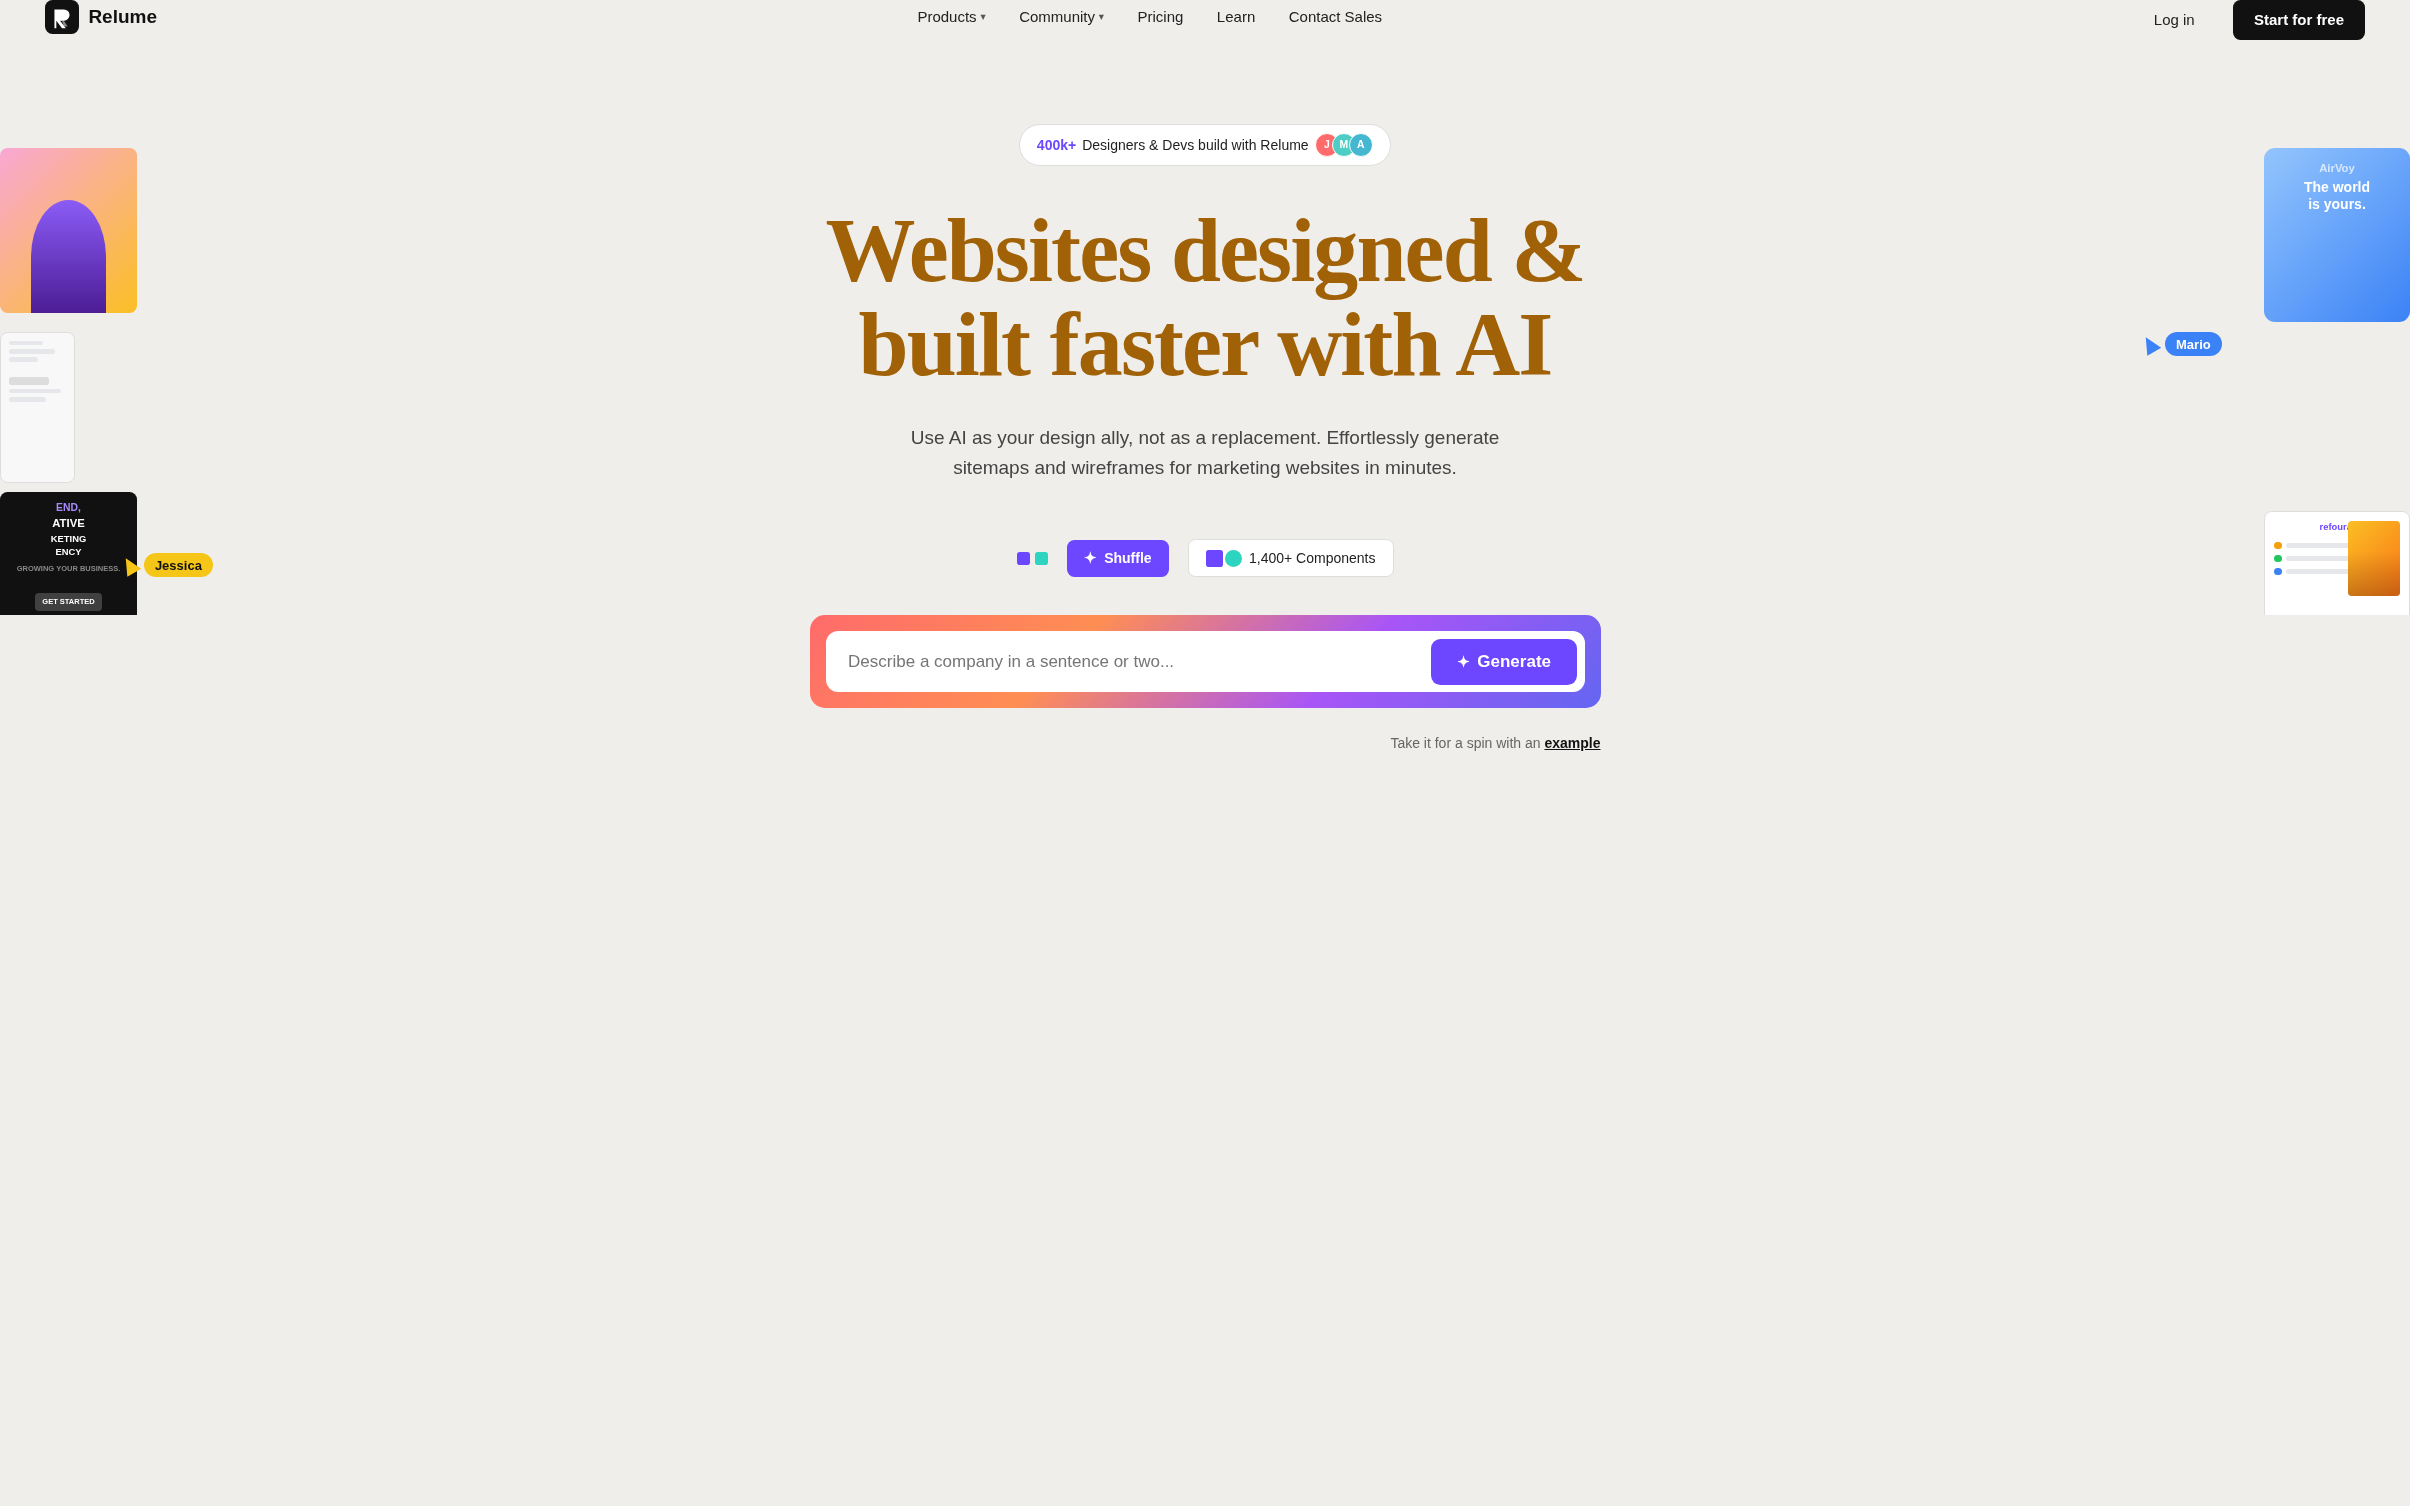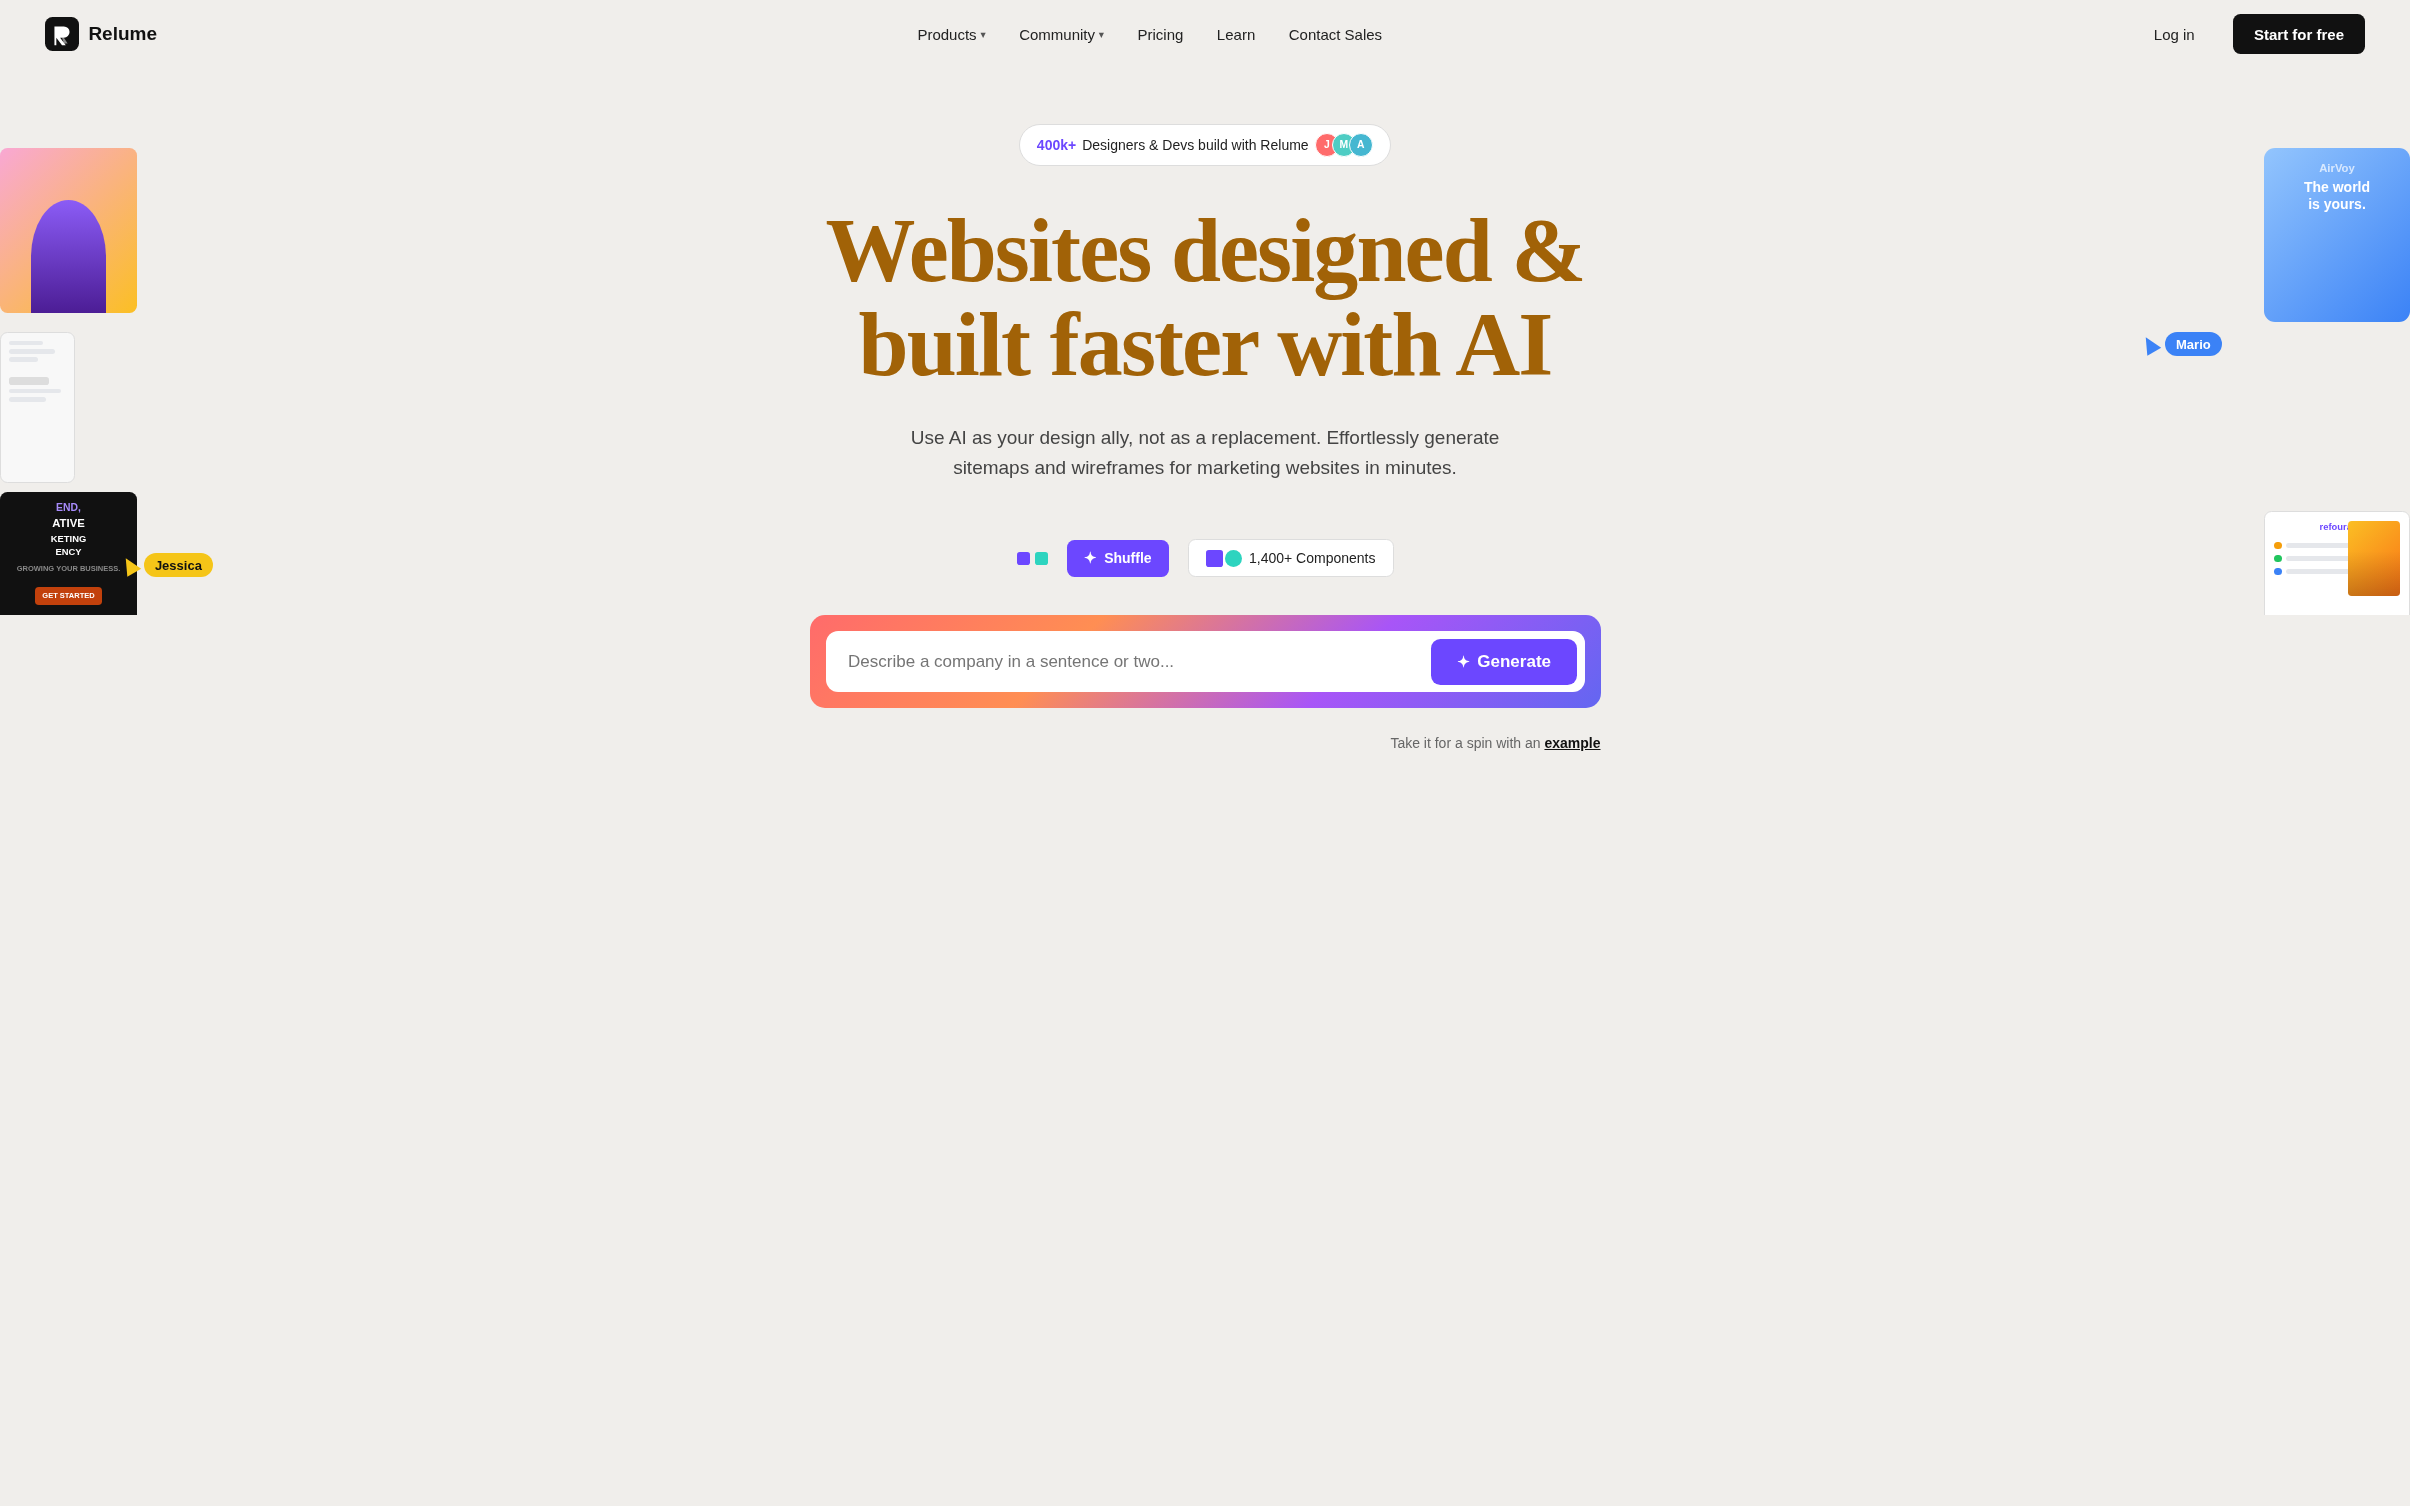--- a/index.html
+++ b/index.html
@@ -7,21 +7,21 @@
     body {
       font-family: -apple-system, BlinkMacSystemFont, 'Segoe UI', sans-serif;
       background-color: #f0eeeb;
       min-height: 100vh;
       overflow-x: hidden;
     }
 
     
     nav {
       display: flex;
-      align-items: center;
+      align-items: flex-start;
       justify-content: space-between;
       padding: 0 45px;
       height: 68px;
       background: #f0eeeb;
       position: relative;
       z-index: 100;
     }
 
     .nav-logo {
       display: flex;
@@ -525,21 +525,21 @@
       <div class="mini-text-line" style="width:65%"></div>
     </div>
 
     <div class="screenshot-left-bottom" style="background:#111;">
       <div class="left-bottom-content">
         <div style="color:#a78bfa;font-size:10.4px;font-weight:900;">END,</div>
         <div style="font-size:11.3px;font-weight:900;color:#fff;">ATIVE</div>
         <div style="font-size:9.4px;font-weight:800;color:#fff;">KETING</div>
         <div style="font-size:9.4px;font-weight:800;color:#fff;">ENCY</div>
         <div style="font-size:7.5px;color:#888;margin-top:5.6px;">growing your business.</div>
-        <div style="margin-top:13px;background:#c2410c;color:#fff;font-size:7.5px;padding:3.8px 7.5px;border-radius:3.8px;display:inline-block;">Get Started</div>
+        <div style="margin-top:19px;background:#404040;color:#fff;font-size:7.5px;padding:3.8px 7.5px;border-radius:3.8px;display:inline-block;">Get Started</div>
       </div>
     </div>
 
     <div class="cursor-jessica">
       <div class="cursor-arrow cursor-arrow-yellow"></div>
       <span class="cursor-label label-yellow">Jessica</span>
     </div>
 
     <div class="screenshot-right-top">
       <div class="right-top-text">

